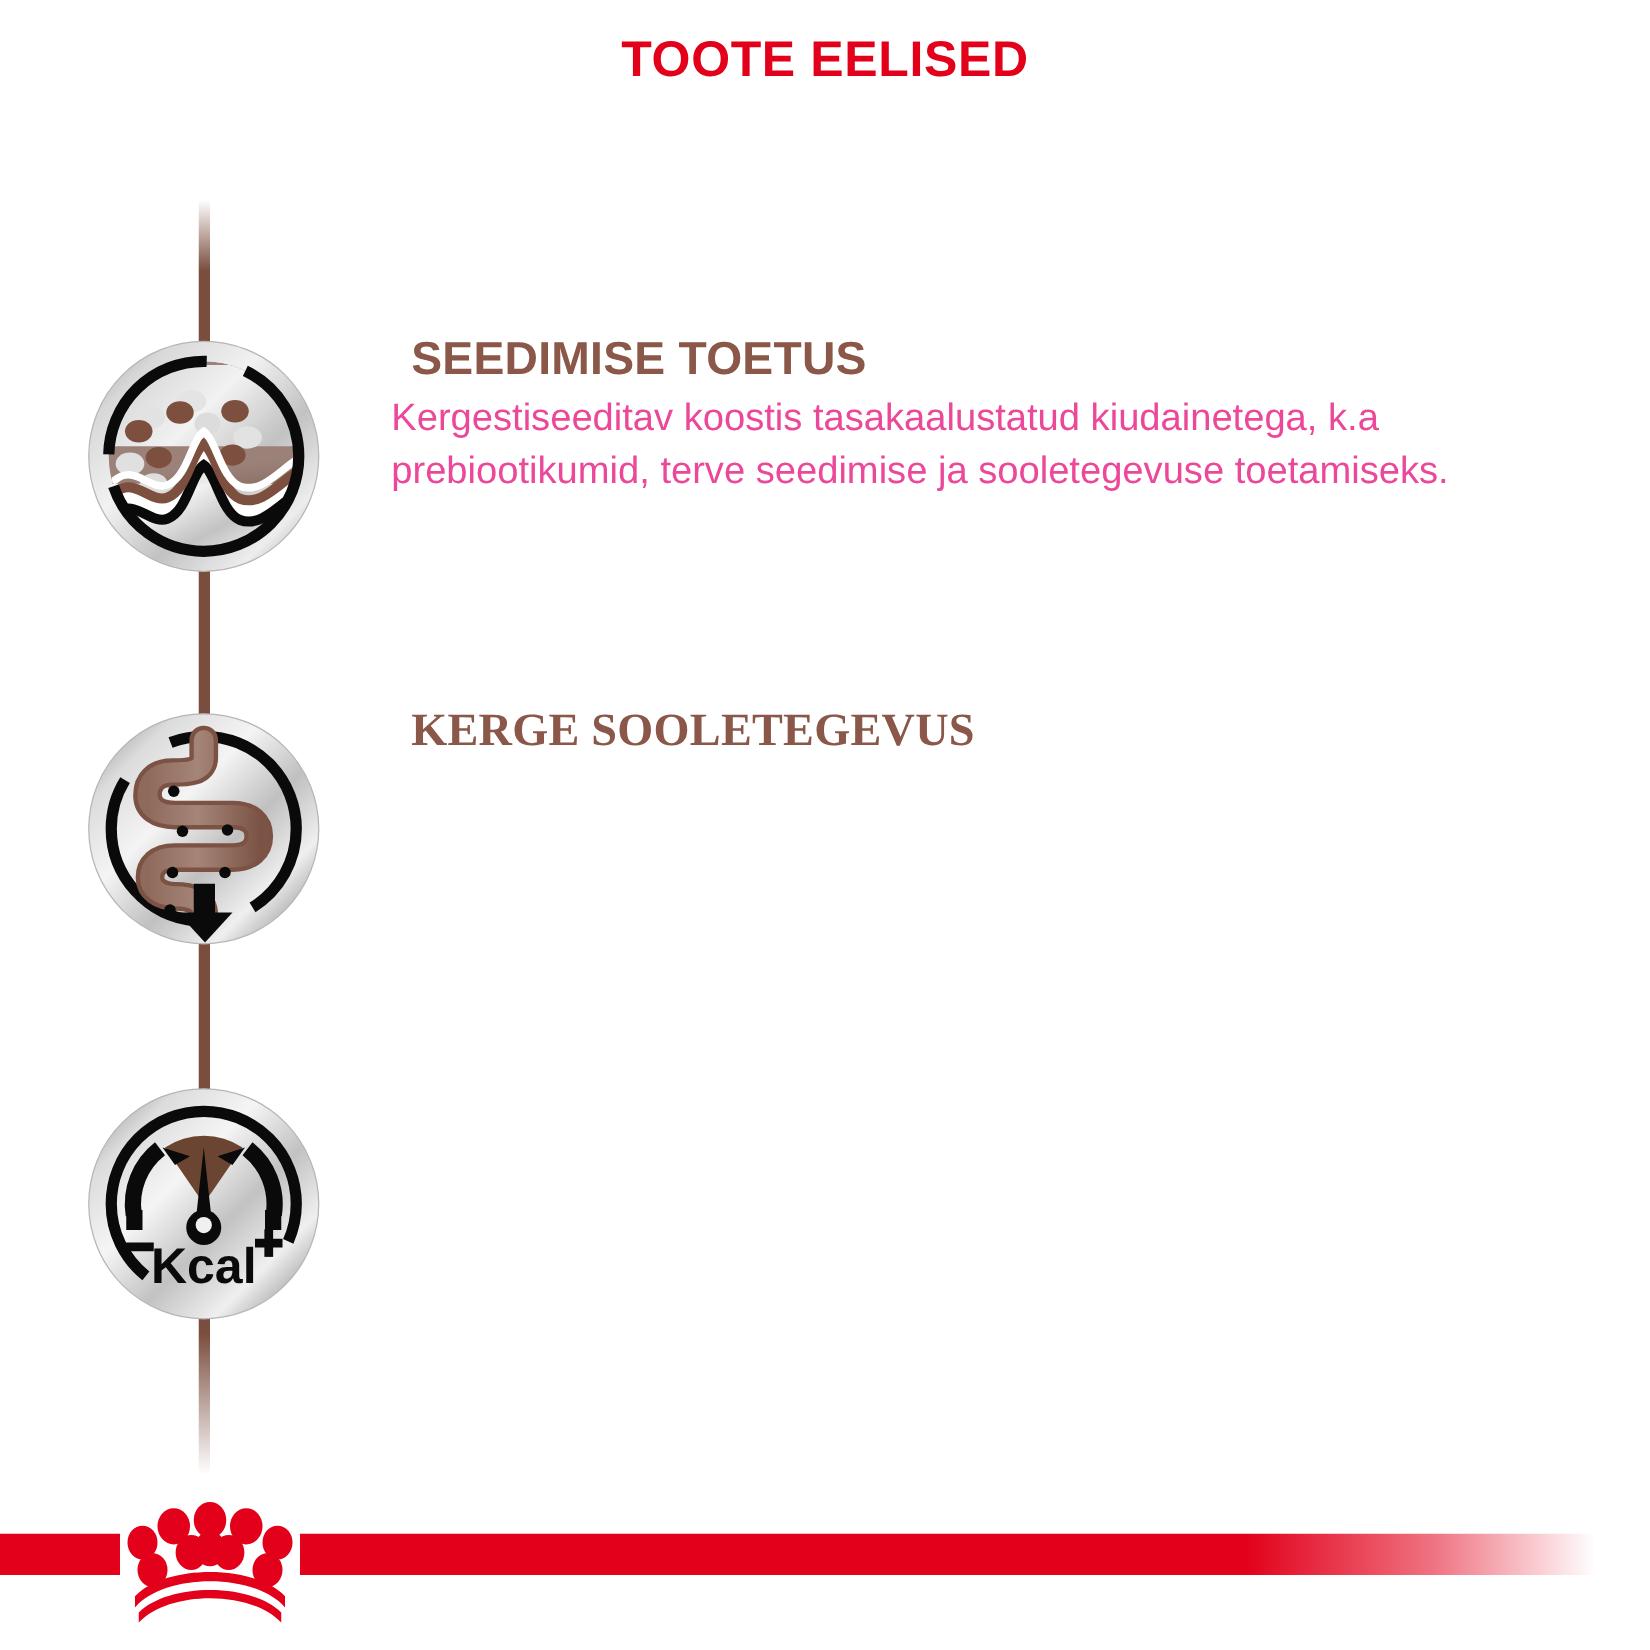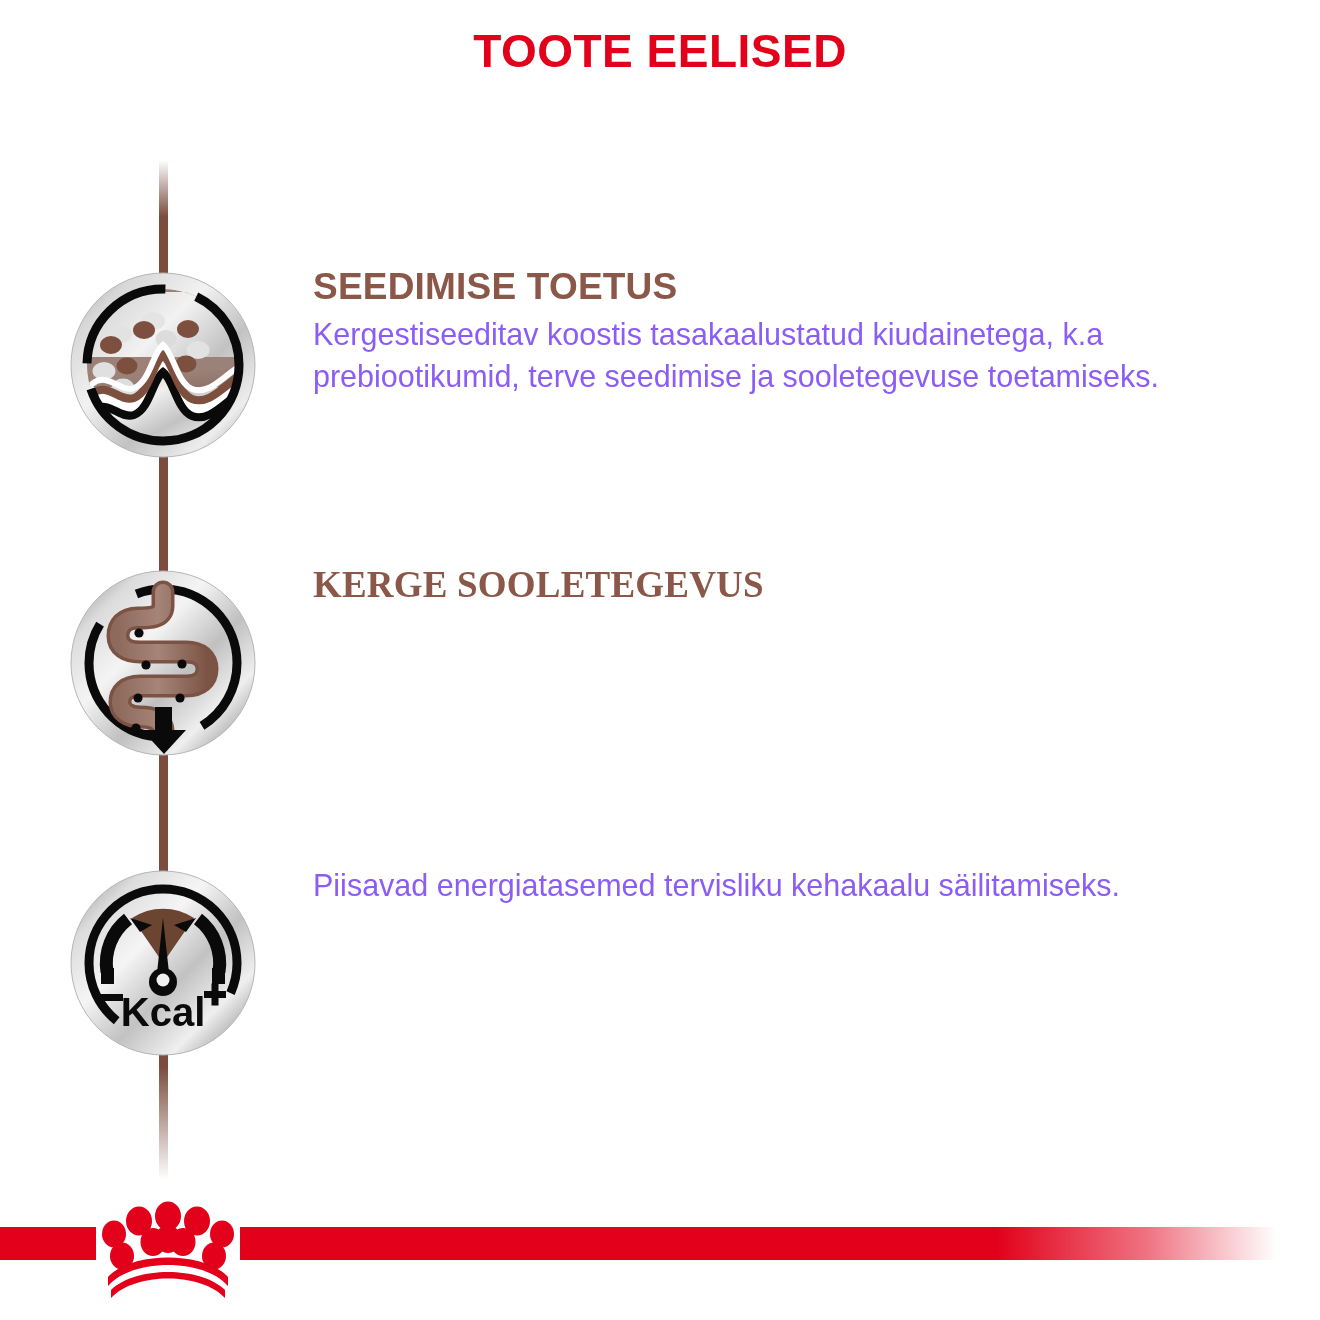--- a/index.html
+++ b/index.html
@@ -15,21 +15,21 @@
     position: relative;
   }
 
   
   .page-title {
     position: absolute;
     top: 26px;
     left: 0;
     width: 1320px;
     text-align: center;
-    font-size: 46px;
+    font-size: 40px;
     font-weight: bold;
     letter-spacing: 0.5px;
     color: #e2001a;
     line-height: 1.1;
   }
 
   
   .timeline-line {
     position: absolute;
     left: 159px;
@@ -67,27 +67,27 @@
     position: absolute;
     left: 313px;
     top: 0px;
     width: 990px;
   }
   .benefit-heading {
     font-size: 37px;
     font-weight: bold;
     color: #8a5748;
     letter-spacing: 0.2px;
-    margin: 0 0 7px 0;
+    margin: 0 0 7px 16px;
     line-height: 1.08;
     white-space: nowrap;
   }
   .benefit-body {
     font-size: 30.5px;
-    color: #8b5cf6;
+    color: #ec4899;
     line-height: 1.37;
     margin: 0;
     font-weight: 400;
   }
 
   
   .footer {
     position: absolute;
     left: 0;
     bottom: 0;
@@ -304,21 +304,20 @@
       <g fill="#0a0a0a">
         <rect x="134" y="121" width="22" height="7"></rect>
         <rect x="141.5" y="113.5" width="7" height="22"></rect>
       </g>
 
       <text x="93" y="156" text-anchor="middle" font-family="Liberation Sans, sans-serif" font-size="40" font-weight="bold" fill="#0a0a0a">Kcal</text>
     </svg>
   </div>
 
   <div class="benefit-text">
-    <div class="benefit-body">Piisavad energiatasemed tervisliku kehakaalu säilitamiseks.</div>
   </div>
 </div>
 
 <div class="footer">
   <div class="footer-bar-left"></div>
   <div class="footer-bar-right"></div>
 
   <div class="crown-logo">
     <svg viewBox="0 0 152 112" xmlns="http://www.w3.org/2000/svg">
       <g fill="#e2001a">

